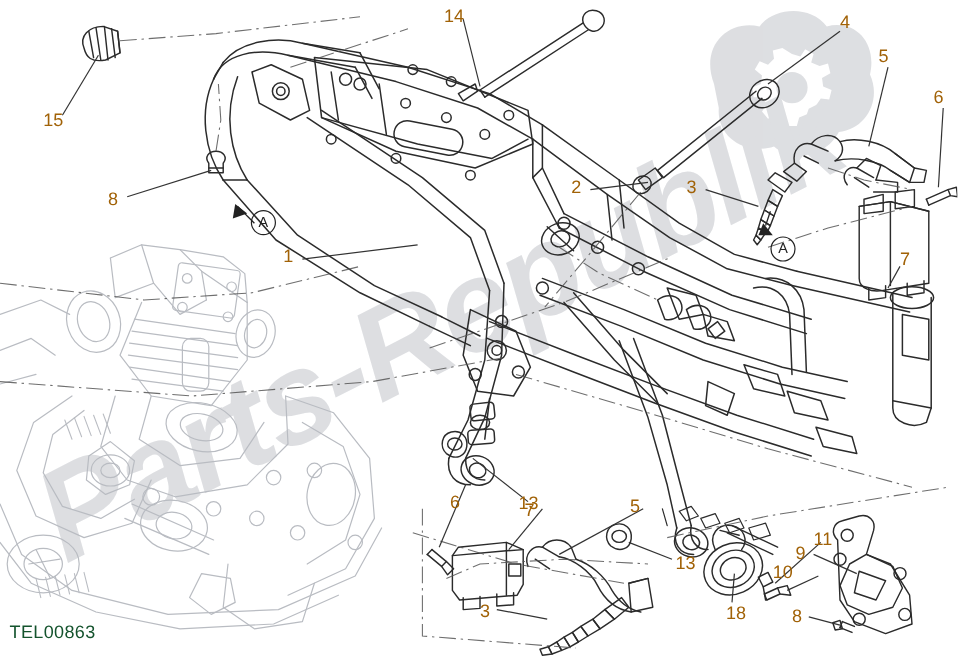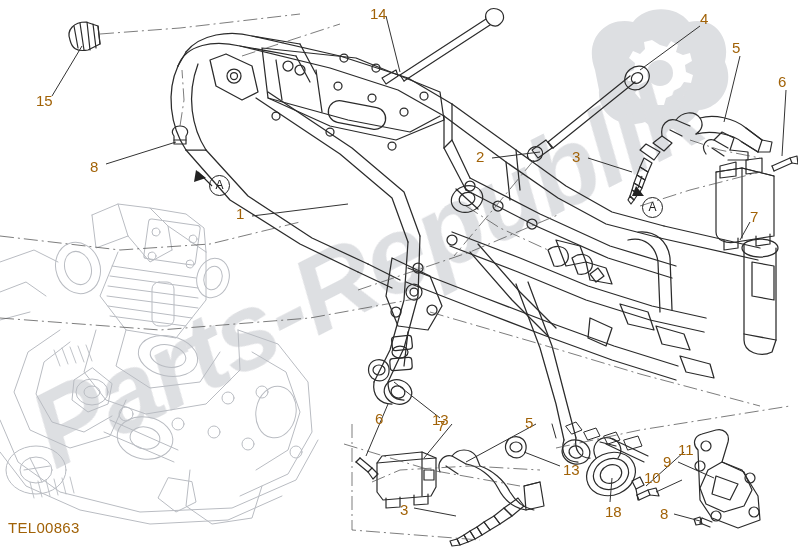--- a/index.html
+++ b/index.html
@@ -34,21 +34,21 @@
     color:#222;
     font-size:12px;
     line-height:18px;
     text-align:center;
     font-family:"Liberation Sans", sans-serif;
     background:transparent;
   }
   #docid{
     position:absolute;left:8px;top:519px;
     font-family:"Liberation Sans", sans-serif;
-    font-size:15px;letter-spacing:.3px;color:#a16207;
+    font-size:15px;letter-spacing:.3px;color:#14532d;
   }
 </style>
 </head>
 <body>
 
 <div id="stage">
 
   <div class="layer" id="wm">
     <svg width="798" height="550" viewBox="0 0 798 550">
       <g opacity="0.62">

